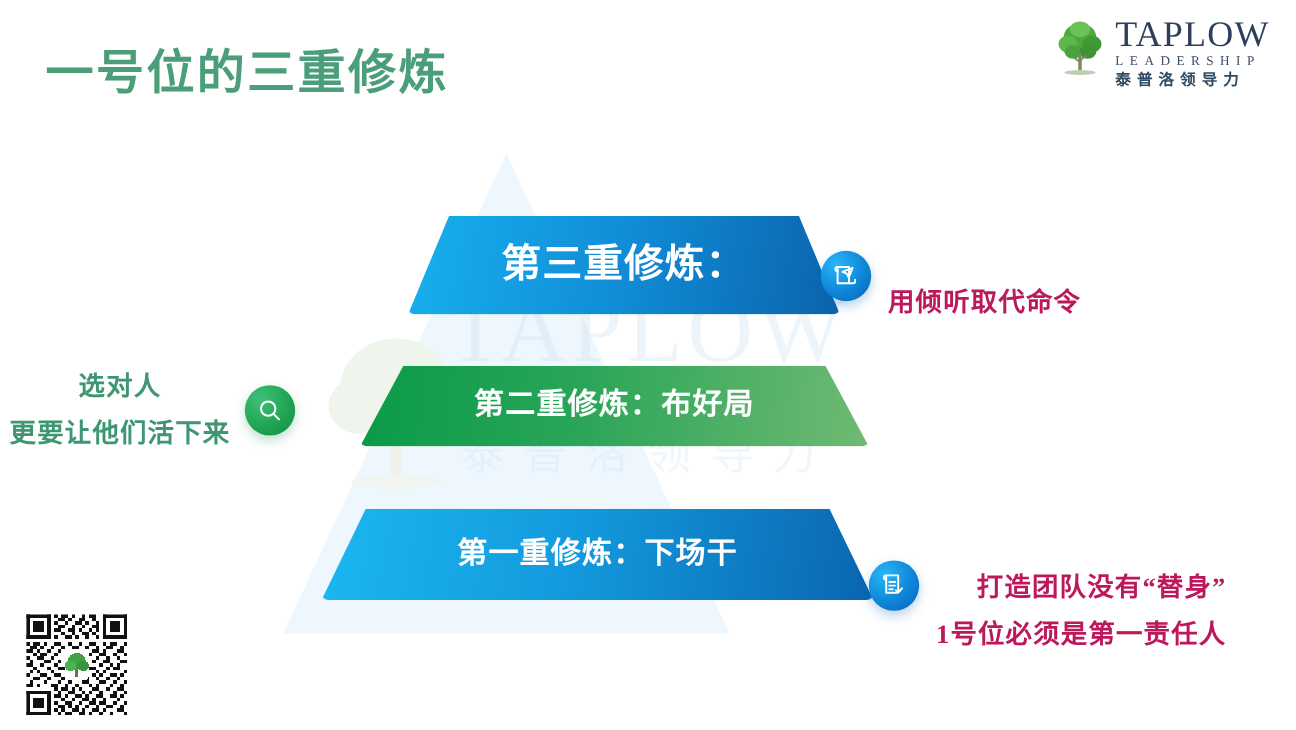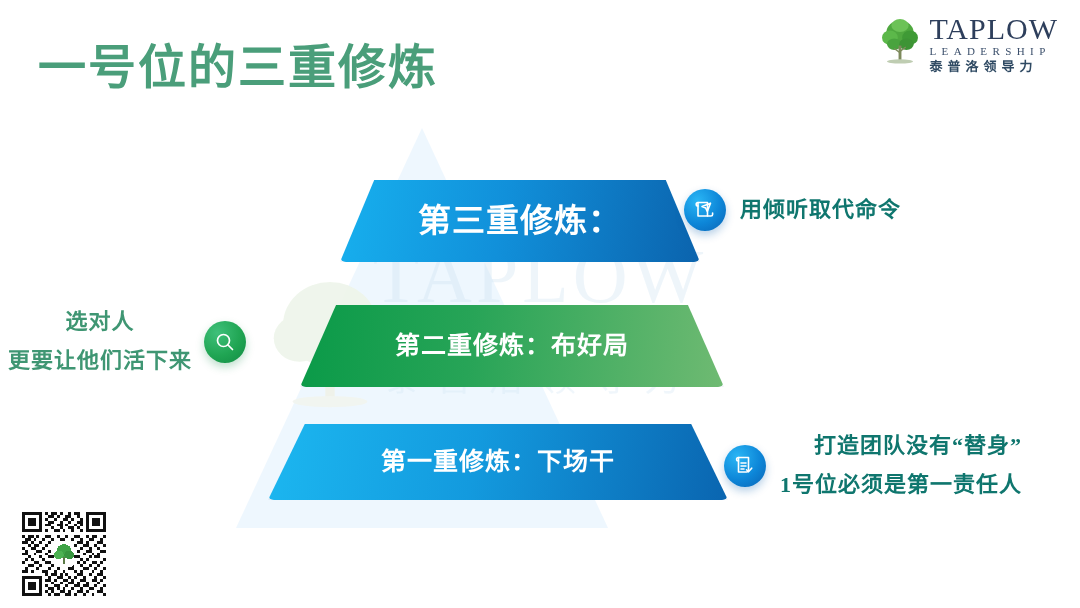--- a/index.html
+++ b/index.html
@@ -70,21 +70,21 @@
     color: #eef3e9;
     z-index: 0;
     opacity: .9;
   }
 
   
   .title {
     position: absolute;
     left: 38px;
     top: 28px;
-    font-size: 48px;
+    font-size: 40px;
     font-weight: bold;
     color: #4a9e7a;
     letter-spacing: 2px;
     z-index: 5;
     white-space: nowrap;
   }
 
   
   .brand {
     position: absolute;
@@ -134,21 +134,21 @@
   .layer span { position: relative; z-index: 2; }
 
   .layer-3 {
     left: 340px; top: 180px; width: 360px; height: 82px;
     font-size: 33px;
     background: linear-gradient(100deg, #17b0ee 0%, #1190da 45%, #0b63ad 100%);
     clip-path: polygon(9.5% 0%, 90.5% 0%, 100% 100%, 0% 100%);
     border-radius: 6px;
   }
   .layer-2 {
-    left: 300px; top: 305px; width: 424px; height: 82px;
+    left: 300px; top: 305px; width: 424px; height: 67px;
     font-size: 25px;
     background: linear-gradient(95deg, #0a9a48 0%, #27a457 40%, #6fba72 100%);
     clip-path: polygon(8.5% 0%, 91.5% 0%, 100% 100%, 0% 100%);
     border-radius: 6px;
   }
   .layer-1 {
     left: 268px; top: 424px; width: 460px; height: 76px;
     font-size: 25px;
     background: linear-gradient(100deg, #1cb7f0 0%, #139ade 45%, #0a65b0 100%);
     clip-path: polygon(8% 0%, 92% 0%, 100% 100%, 0% 100%);
@@ -176,21 +176,21 @@
     background: radial-gradient(circle at 32% 28%, #3fc07a 0%, #20a553 55%, #128a43 100%);
     box-shadow: 0 4px 9px rgba(25,140,75,.28);
   }
   .callout .lines {
     font-weight: bold;
     font-size: 22px;
     line-height: 1.75;
     letter-spacing: 1px;
     white-space: nowrap;
   }
-  .blue-txt  { color: #0f766e; }
+  .blue-txt  { color: #be185d; margin-top: 44px; }
   .green-txt { color: #3f9673; }
 
   .callout-top    { left: 684px; top: 189px; }
   .callout-top .lines    { margin-left: 14px; }
   .callout-bottom { left: 724px; top: 427px; text-align: right; }
   .callout-bottom .lines { margin-left: 14px; }
   .callout-left   { left: 8px;  top: 303px; }
   .callout-left .lines   { margin-right: 12px; text-align: center; }
 
   

